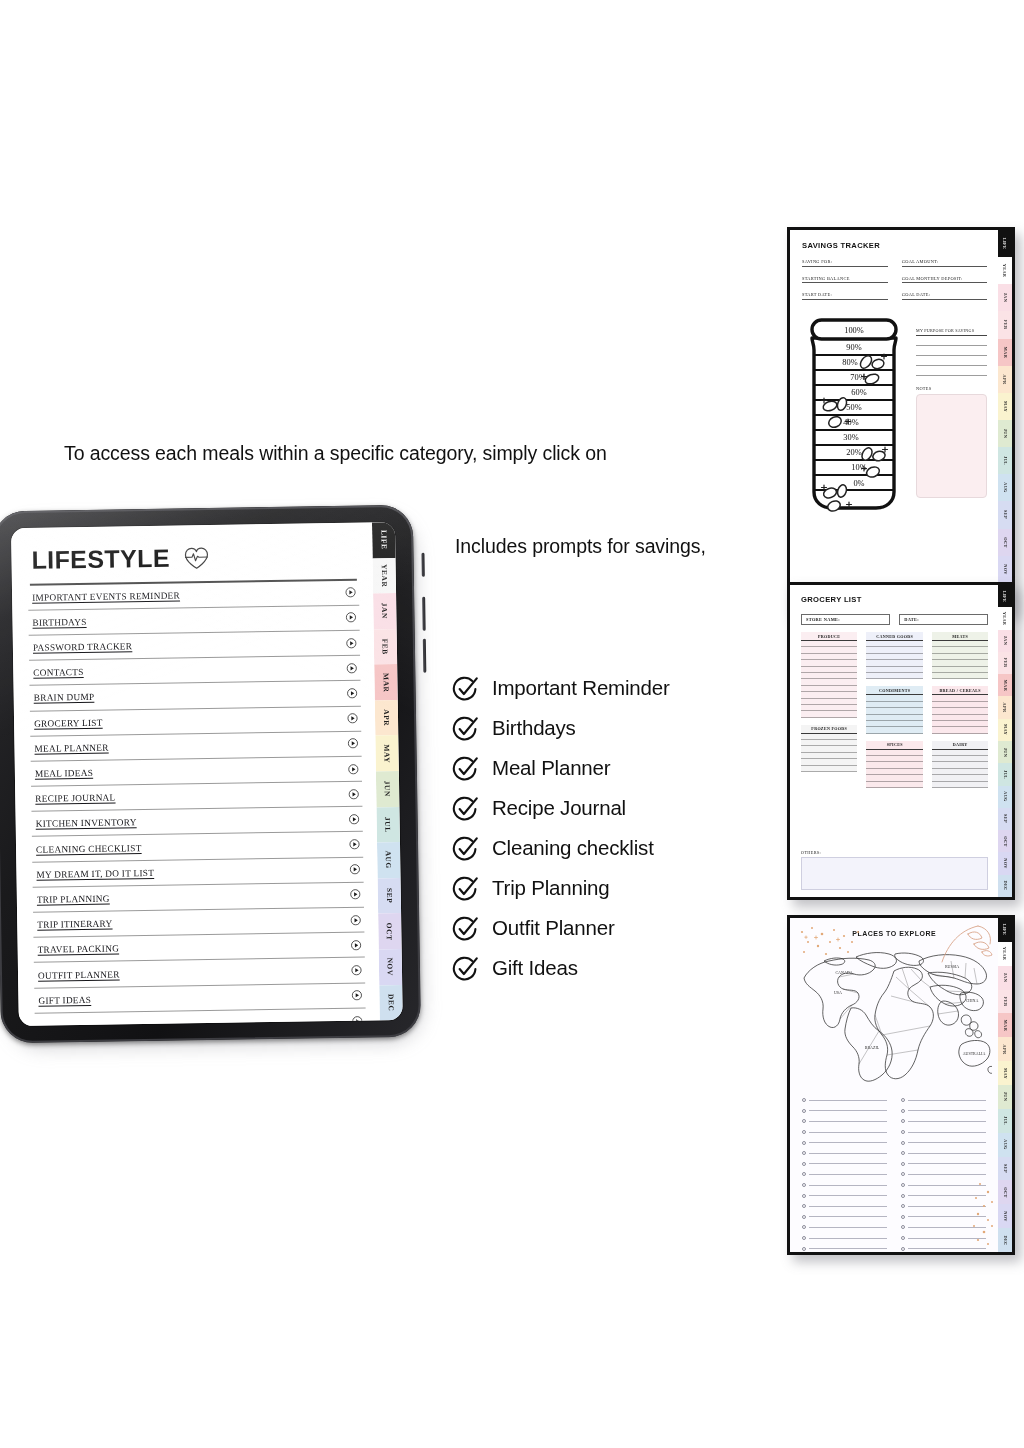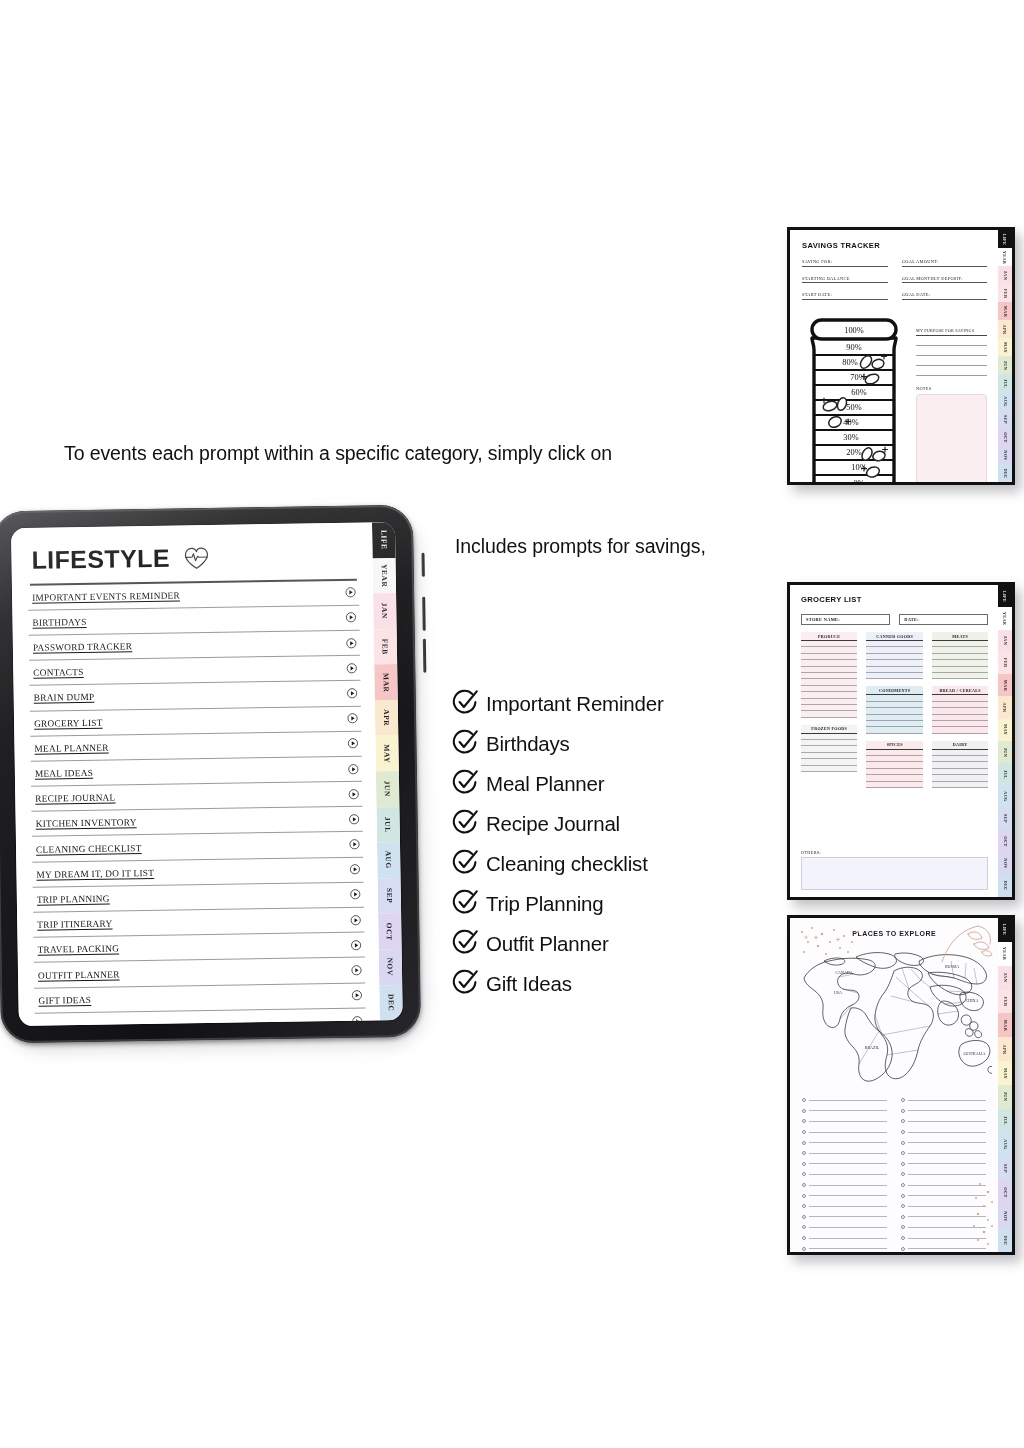--- a/index.html
+++ b/index.html
@@ -89,21 +89,21 @@
   .tab.dark{ background:#151515; color:#fff; }
 
   
   #desc{
     position:absolute; left:455px; top:533px; width:300px;
     font-size:19.5px; line-height:26px; color:#111; letter-spacing:-.1px;
   }
   #desc .ln{ display:block; white-space:nowrap; }
 
   #checklist{ position:absolute; left:452px; top:676px; width:320px; }
-  .ck-item{ display:flex; align-items:flex-end; gap:7px; height:40px; }
+  .ck-item{ display:flex; align-items:flex-start; gap:13px; height:40px; }
   .ck-ic{ width:27px; height:27px; flex:0 0 auto; }
   .ck-lbl{ font-size:20.5px; color:#111; letter-spacing:-.2px; white-space:nowrap; }
 
   
   .card{
     position:absolute; background:#111; padding:3px;
     box-shadow: 6px 7px 11px rgba(110,110,120,.42);
   }
   .card-inner{
     position:relative; width:100%; height:100%; background:#fff;
@@ -113,21 +113,21 @@
   .card-tabs{ flex:0 0 13px; display:flex; flex-direction:column; background:#fff; }
   .ctab{
     flex:1 1 0; display:flex; align-items:center; justify-content:center;
     font-family:"Liberation Serif", serif; font-size:4.3px; font-weight:700;
     letter-spacing:.35px; color:#1c1c1c;
   }
   .ctab span{ transform:rotate(90deg); white-space:nowrap; }
   .ctab.dark{ background:#111; color:#fff; }
 
   
-  #card-savings{ left:787px; top:227px; width:228px; height:258px; }
+  #card-savings{ left:787px; top:227px; width:228px; height:386px; }
   #sav{ padding:11px 11px 8px 12px; }
   .sv-title{ font-size:7.6px; font-weight:700; letter-spacing:.35px; color:#111; }
   .sv-fields{ display:flex; gap:14px; margin-top:9px; }
   .sv-col{ flex:1 1 0; }
   .sv-field{ margin-bottom:9px; }
   .sv-lbl{
     font-family:"Liberation Serif", serif; font-size:4.4px; letter-spacing:.3px;
     color:#222; display:block; margin-bottom:1.5px;
   }
   .sv-line{ height:1px; background:#555; }
@@ -187,21 +187,21 @@
   .pl-dot{ width:4px; height:4px; border-radius:50%; border:.8px solid #8d8d9a; flex:0 0 auto; }
   .pl-line{ flex:1 1 auto; height:1px; background:#b5b5c2; }
   .confetti{ position:absolute; pointer-events:none; }
 </style>
 </head>
 <body>
 
 <div id="page">
 
   <div id="intro">
-    <span class="ln">To events each prompt within a specific category, simply click on</span>
+    <span class="ln">To access each meals within a specific category, simply click on</span>
   </div>
 
   <div id="tablet-wrap">
     <div id="tablet-shadow"></div>
     <div id="tablet-body">
       <div id="screen">
         <div id="screen-inner">
 
           <div id="doc">
             <div class="doc-head">

